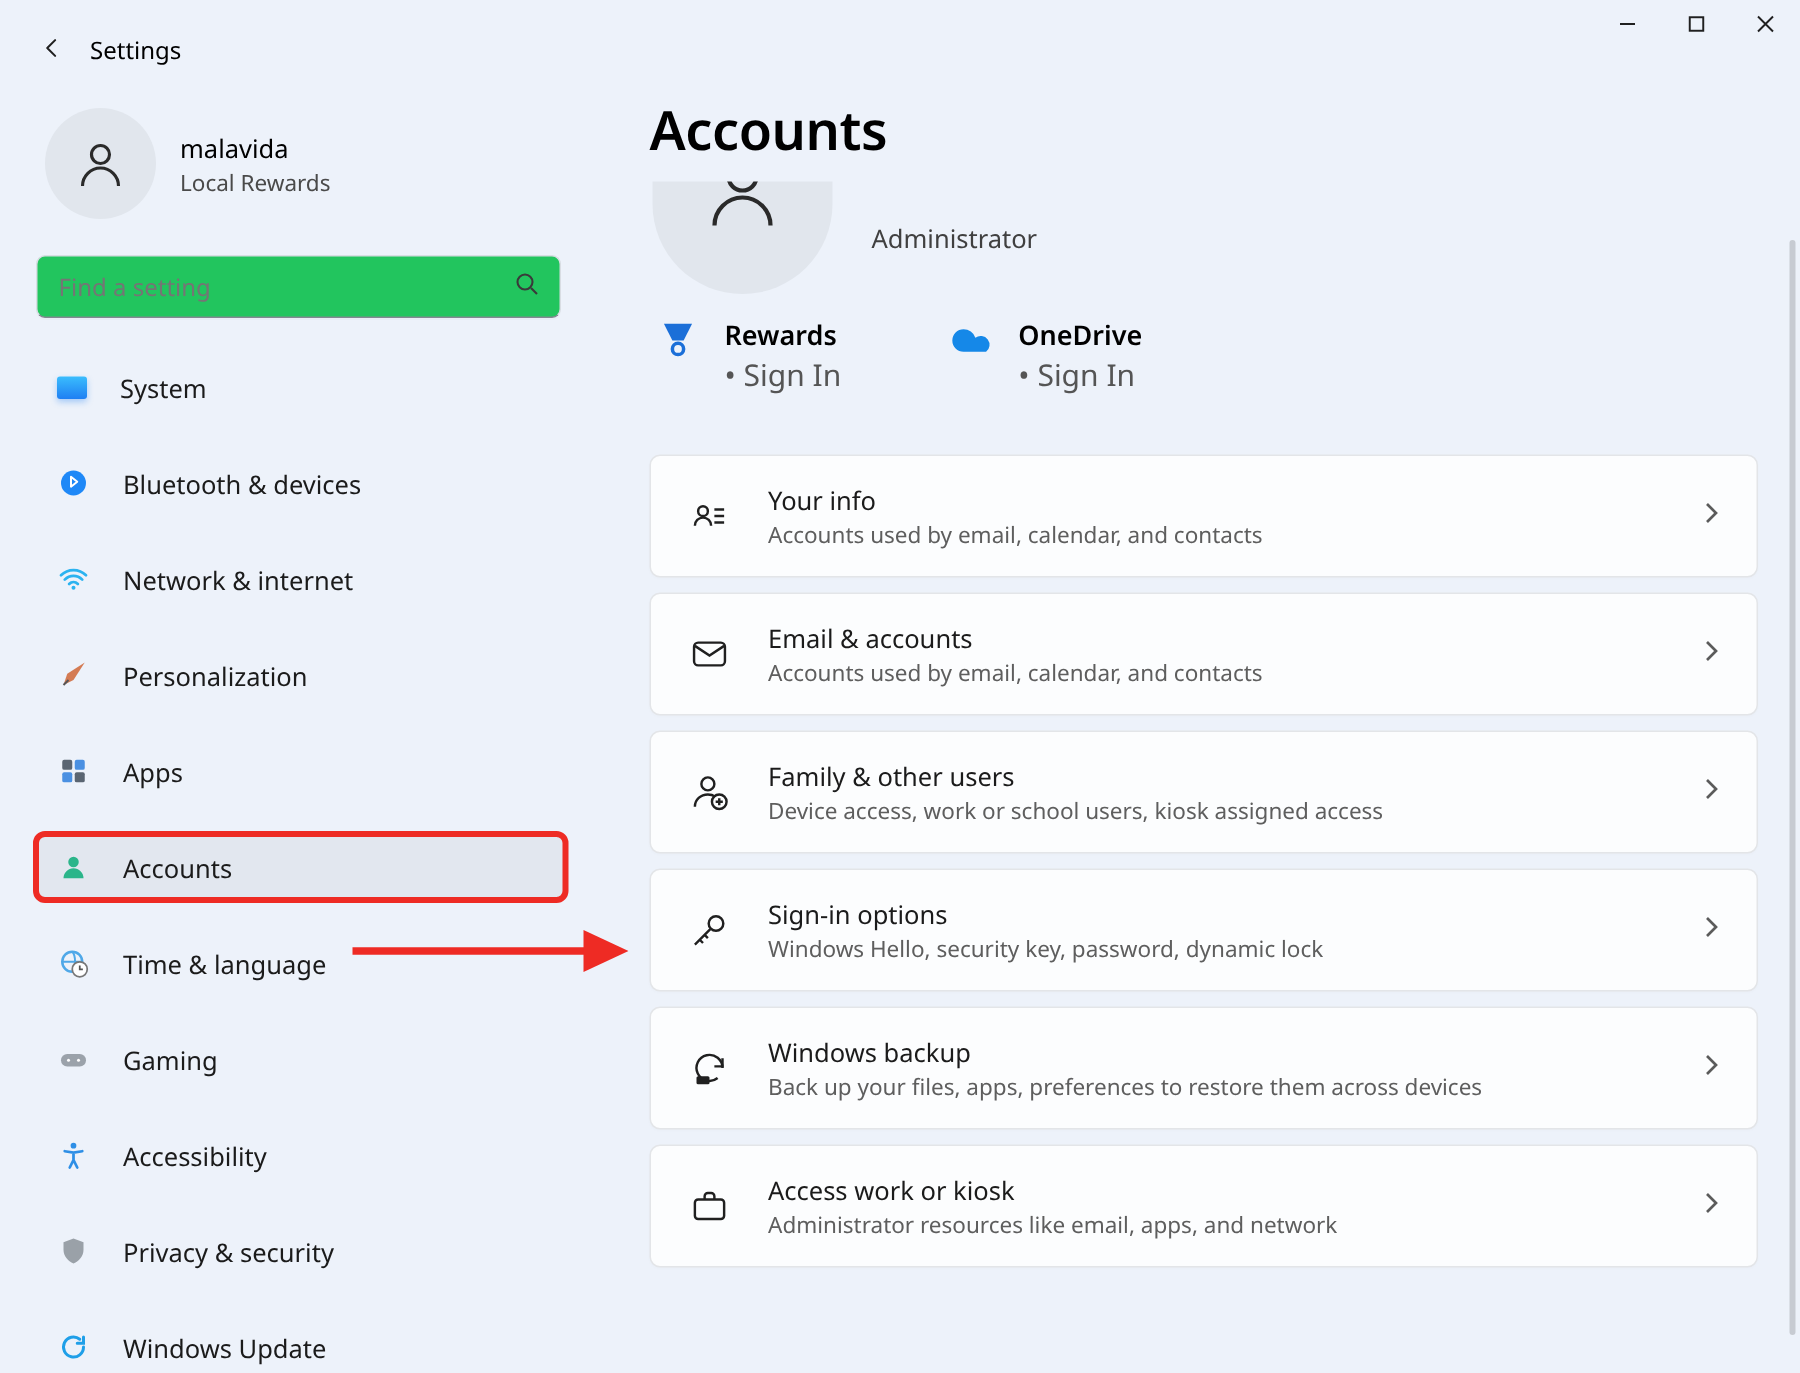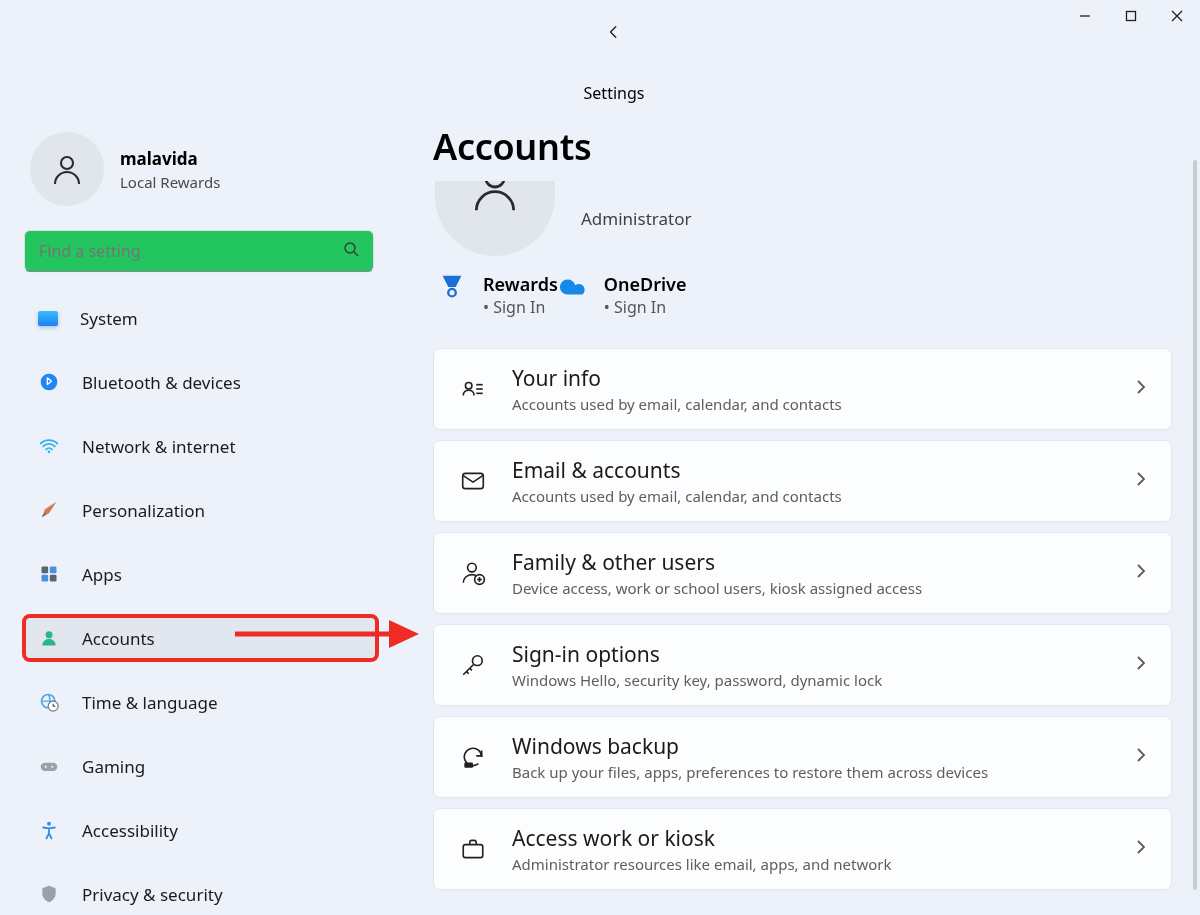--- a/index.html
+++ b/index.html
@@ -4,34 +4,34 @@
 <style>
   * { margin:0; padding:0; box-sizing:border-box; font-family:"Segoe UI",system-ui,-apple-system,sans-serif; }
   body { width:1200px; height:915px; overflow:hidden; background:#edf2fa; position:relative; }
 
   
   .win-controls { position:absolute; top:0; right:0; display:flex; }
   .win-btn { width:46px; height:32px; display:flex; align-items:center; justify-content:center; color:#202020; }
   .win-btn svg { width:12px; height:12px; }
 
   
-  .hdr { display:flex; align-items:center; gap:38px; padding:22px 0 0 28px;flex-direction:column; }
+  .hdr { display:flex; align-items:center; gap:18px; padding:22px 0 0 28px; }
   .hdr .back svg { width:14px; height:14px; }
   .hdr-title { font-size:16px; }
 
   
   .layout { display:flex; height:calc(100% - 52px); }
   .sidebar { width:395px; padding:28px 18px 0 24px; flex-shrink:0; }
   .content { flex:1; padding:18px 28px 0 38px; overflow:hidden; }
 
   
   .user-block { display:flex; align-items:center; gap:16px; margin-bottom:24px; margin-left:6px; }
   .avatar { width:74px; height:74px; border-radius:50%; background:#e1e6ed; display:flex; align-items:center; justify-content:center; }
   .avatar svg { width:36px; height:36px; }
-  .uname { font-size:17px; font-weight:700; }
+  .uname { font-size:17px; font-weight:400; }
   .utype { font-size:15px; color:#4a4a4a; margin-top:2px; }
 
   
   .search { width:350px; height:42px; background:#22c55e; border:1px solid #d9dde3; border-radius:6px; border-bottom:1.5px solid #838891; display:flex; align-items:center; padding:0 14px; margin-bottom:24px; box-shadow:0 1px 1px rgba(0,0,0,0.02); }
   .search input { flex:1; border:0; outline:0; background:transparent; font-size:16px; color:#555; }
   .search svg { width:16px; height:16px; }
 
   
   .nav { display:flex; flex-direction:column; gap:12px; }
   .nav-item { display:flex; align-items:center; gap:22px; height:44px; padding:0 14px; border-radius:6px; font-size:17px; color:#1b1b1b; margin-bottom:8px; position:relative; }
@@ -42,34 +42,34 @@
   .ic.system { background:linear-gradient(180deg,#3abdfd,#1f7ff3); border-radius:2px; width:20px; height:15px; box-shadow:0 2px 4px rgba(30,127,243,.35); }
 
   
   .page-title { font-size:36px; font-weight:600; margin-bottom:10px; letter-spacing:-.3px; }
 
   .admin-row { display:flex; align-items:center; gap:26px; margin-bottom:16px; padding-left:2px; }
   .big-avatar { width:120px; height:75px; border-radius:0 0 90px 90px; background:#e1e6ed; position:relative; overflow:hidden; display:flex; justify-content:center; }
   .big-avatar svg { width:56px; height:56px; margin-top:-22px; }
   .admin-lbl { font-size:17px; color:#404040; }
 
-  .tiles { display:flex; margin-left:4px; margin-bottom:30px; }
+  .tiles { display:flex; gap:72px; margin-left:4px; margin-bottom:40px; }
   .tile { display:flex; align-items:flex-start; gap:16px; }
   .tile-ico { width:30px; height:30px; display:flex; align-items:center; justify-content:center; }
   .tile-ico svg { width:30px; height:30px; }
   .tile-title { font-size:18px; font-weight:600; }
-  .tile-sub { font-size:16px; color:#555; }
+  .tile-sub { font-size:20px; color:#555; }
   .tile-sub::before { content:"•  "; color:#555; }
 
   .cards { display:flex; flex-direction:column; gap:10px; }
   .card { background:#fcfdfe; border:1px solid #e3e5e8; border-radius:7px; height:82px; display:flex; align-items:center; padding:0 22px 0 24px; box-shadow:0 1px 2px rgba(0,0,0,.015); }
   .card-ico { width:30px; height:30px; display:flex; align-items:center; justify-content:center; margin-right:24px; flex-shrink:0; }
   .card-ico svg { width:26px; height:26px; stroke:#202020; fill:none; stroke-width:1.5; }
   .card-txt { flex:1; }
-  .card-title { font-size:21px; color:#1b1b1b; }
+  .card-title { font-size:17px; color:#1b1b1b; }
   .card-sub { font-size:15px; color:#5e5e5e; margin-top:2px; }
   .chev { flex-shrink:0; }
   .chev svg { width:16px; height:16px; stroke:#5b5b5b; stroke-width:1.8; fill:none; }
 
   
   .arrow { position:absolute; left:233px; top:614px; pointer-events:none; }
   .arrow svg { width:186px; height:40px; }
 
   
   .sbar { position:absolute; right:3px; top:160px; width:4px; height:730px; background:#c7cbd2; border-radius:3px; }

